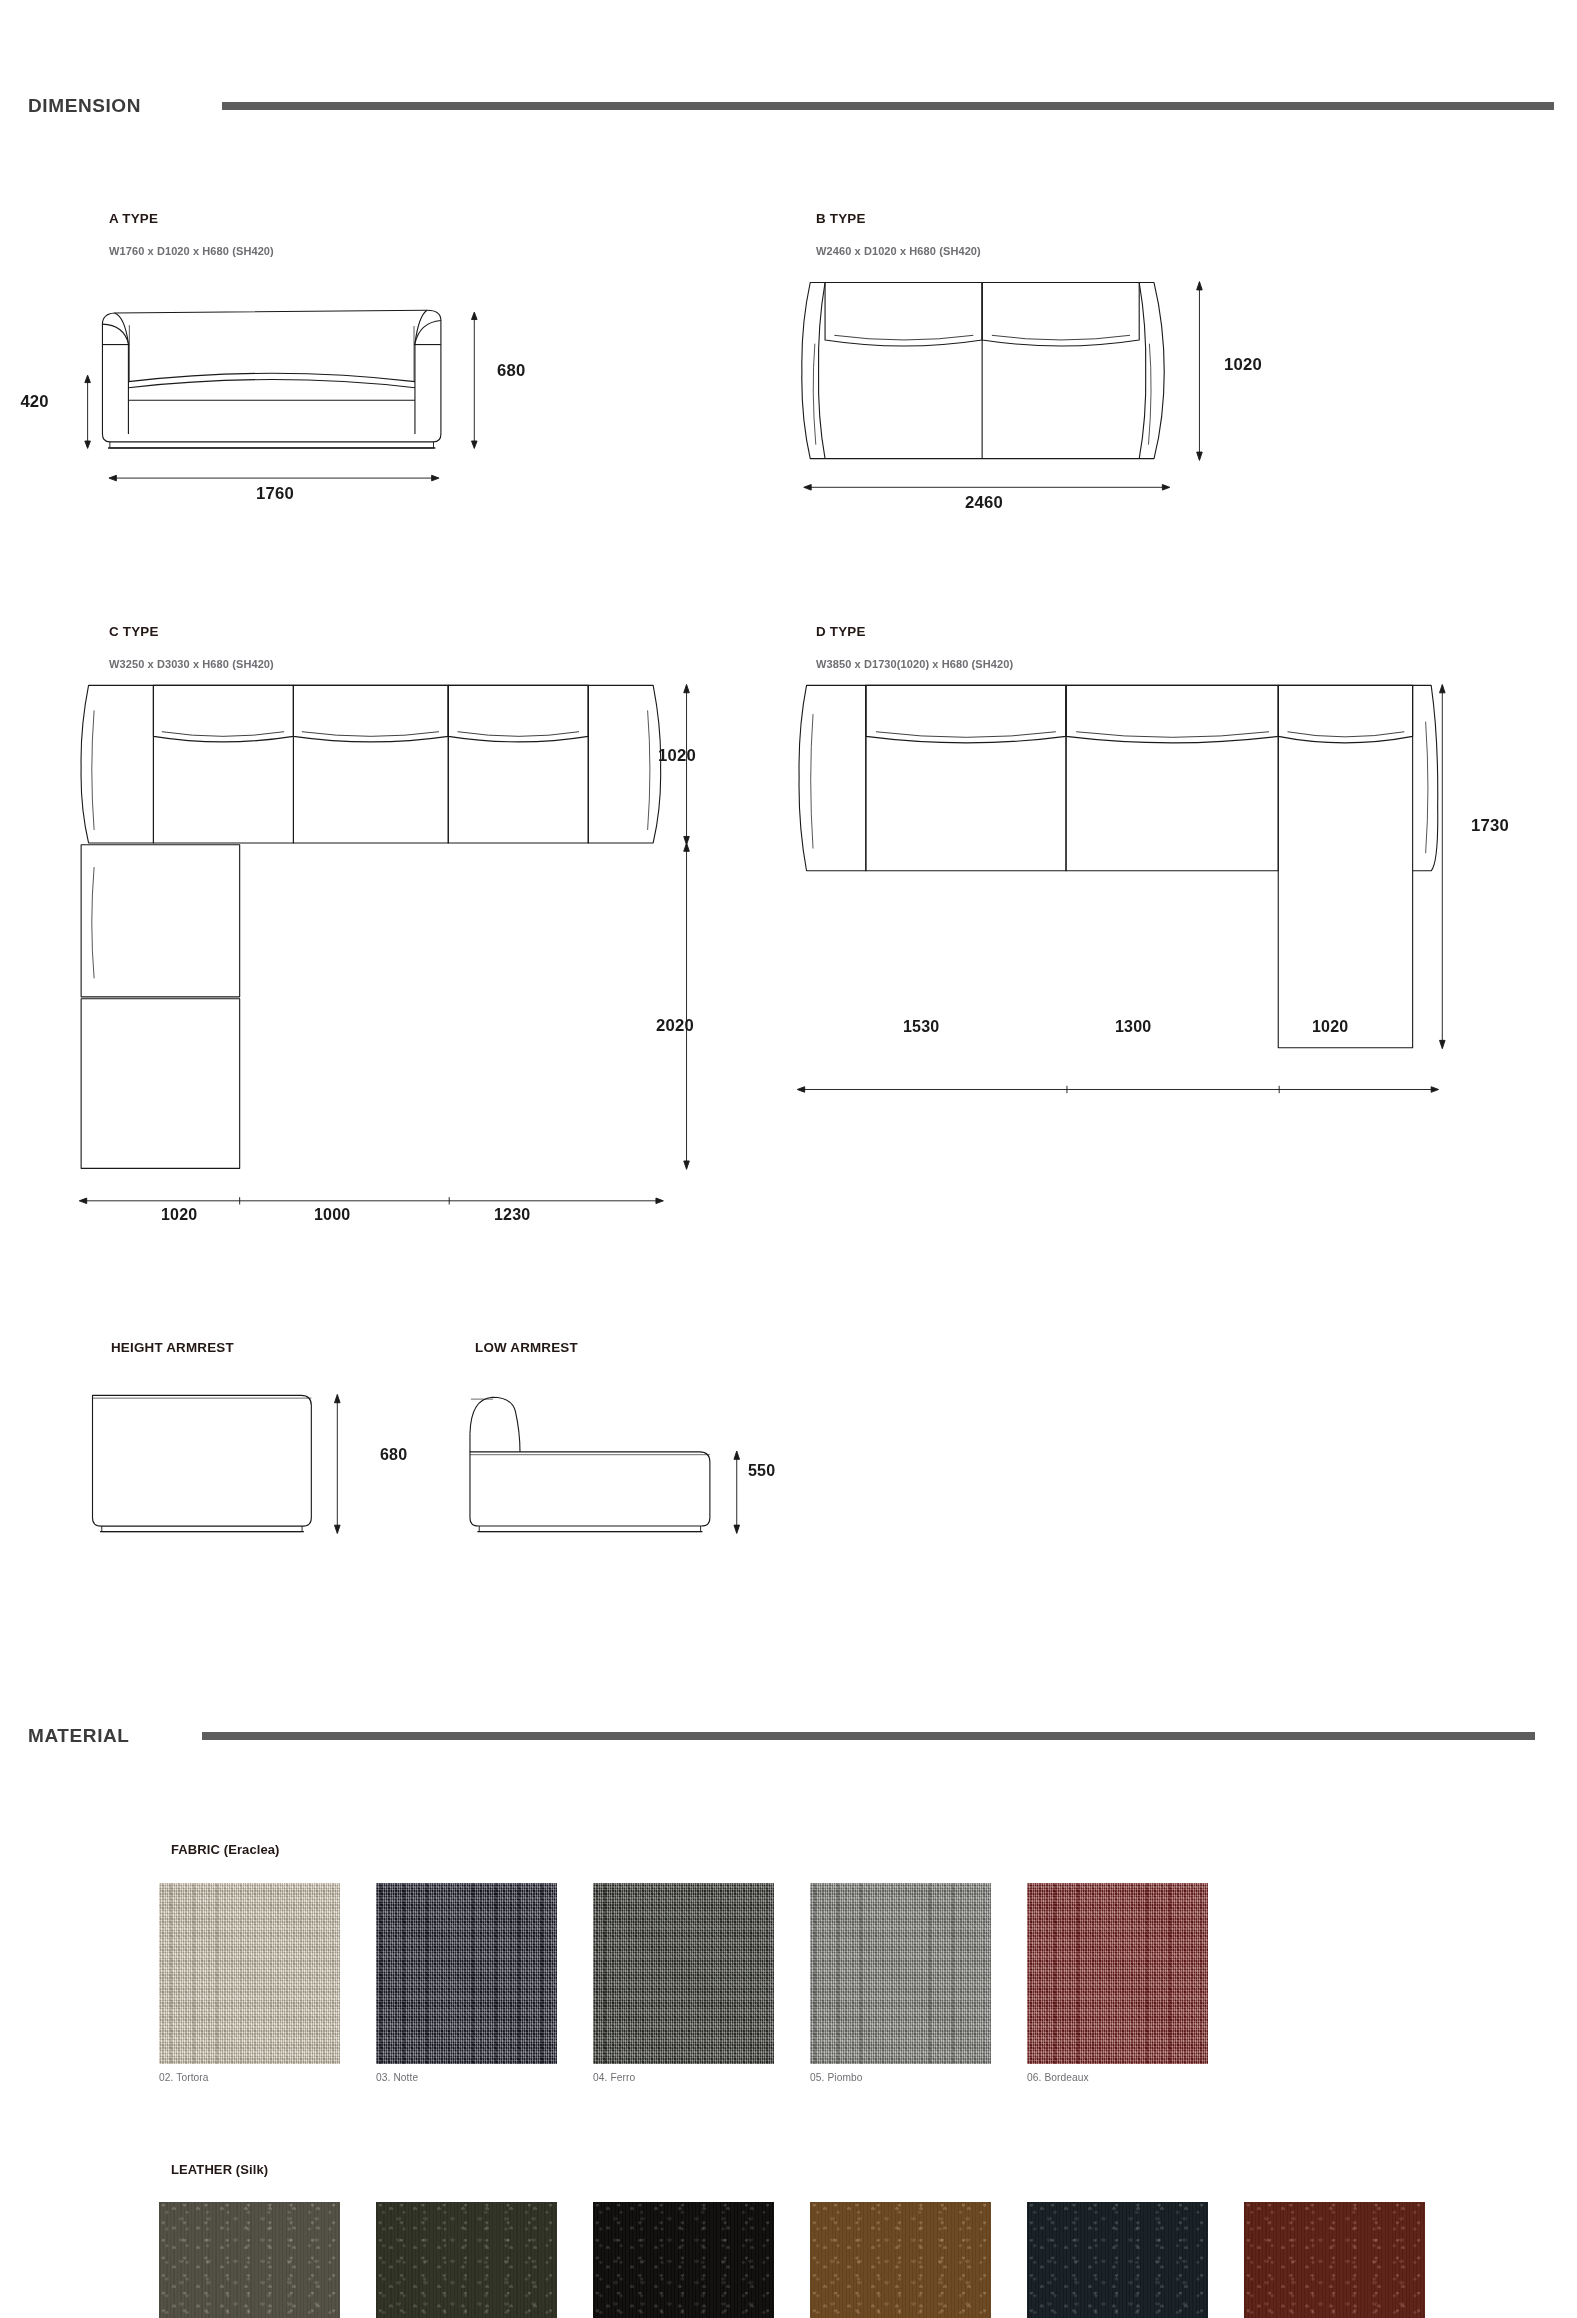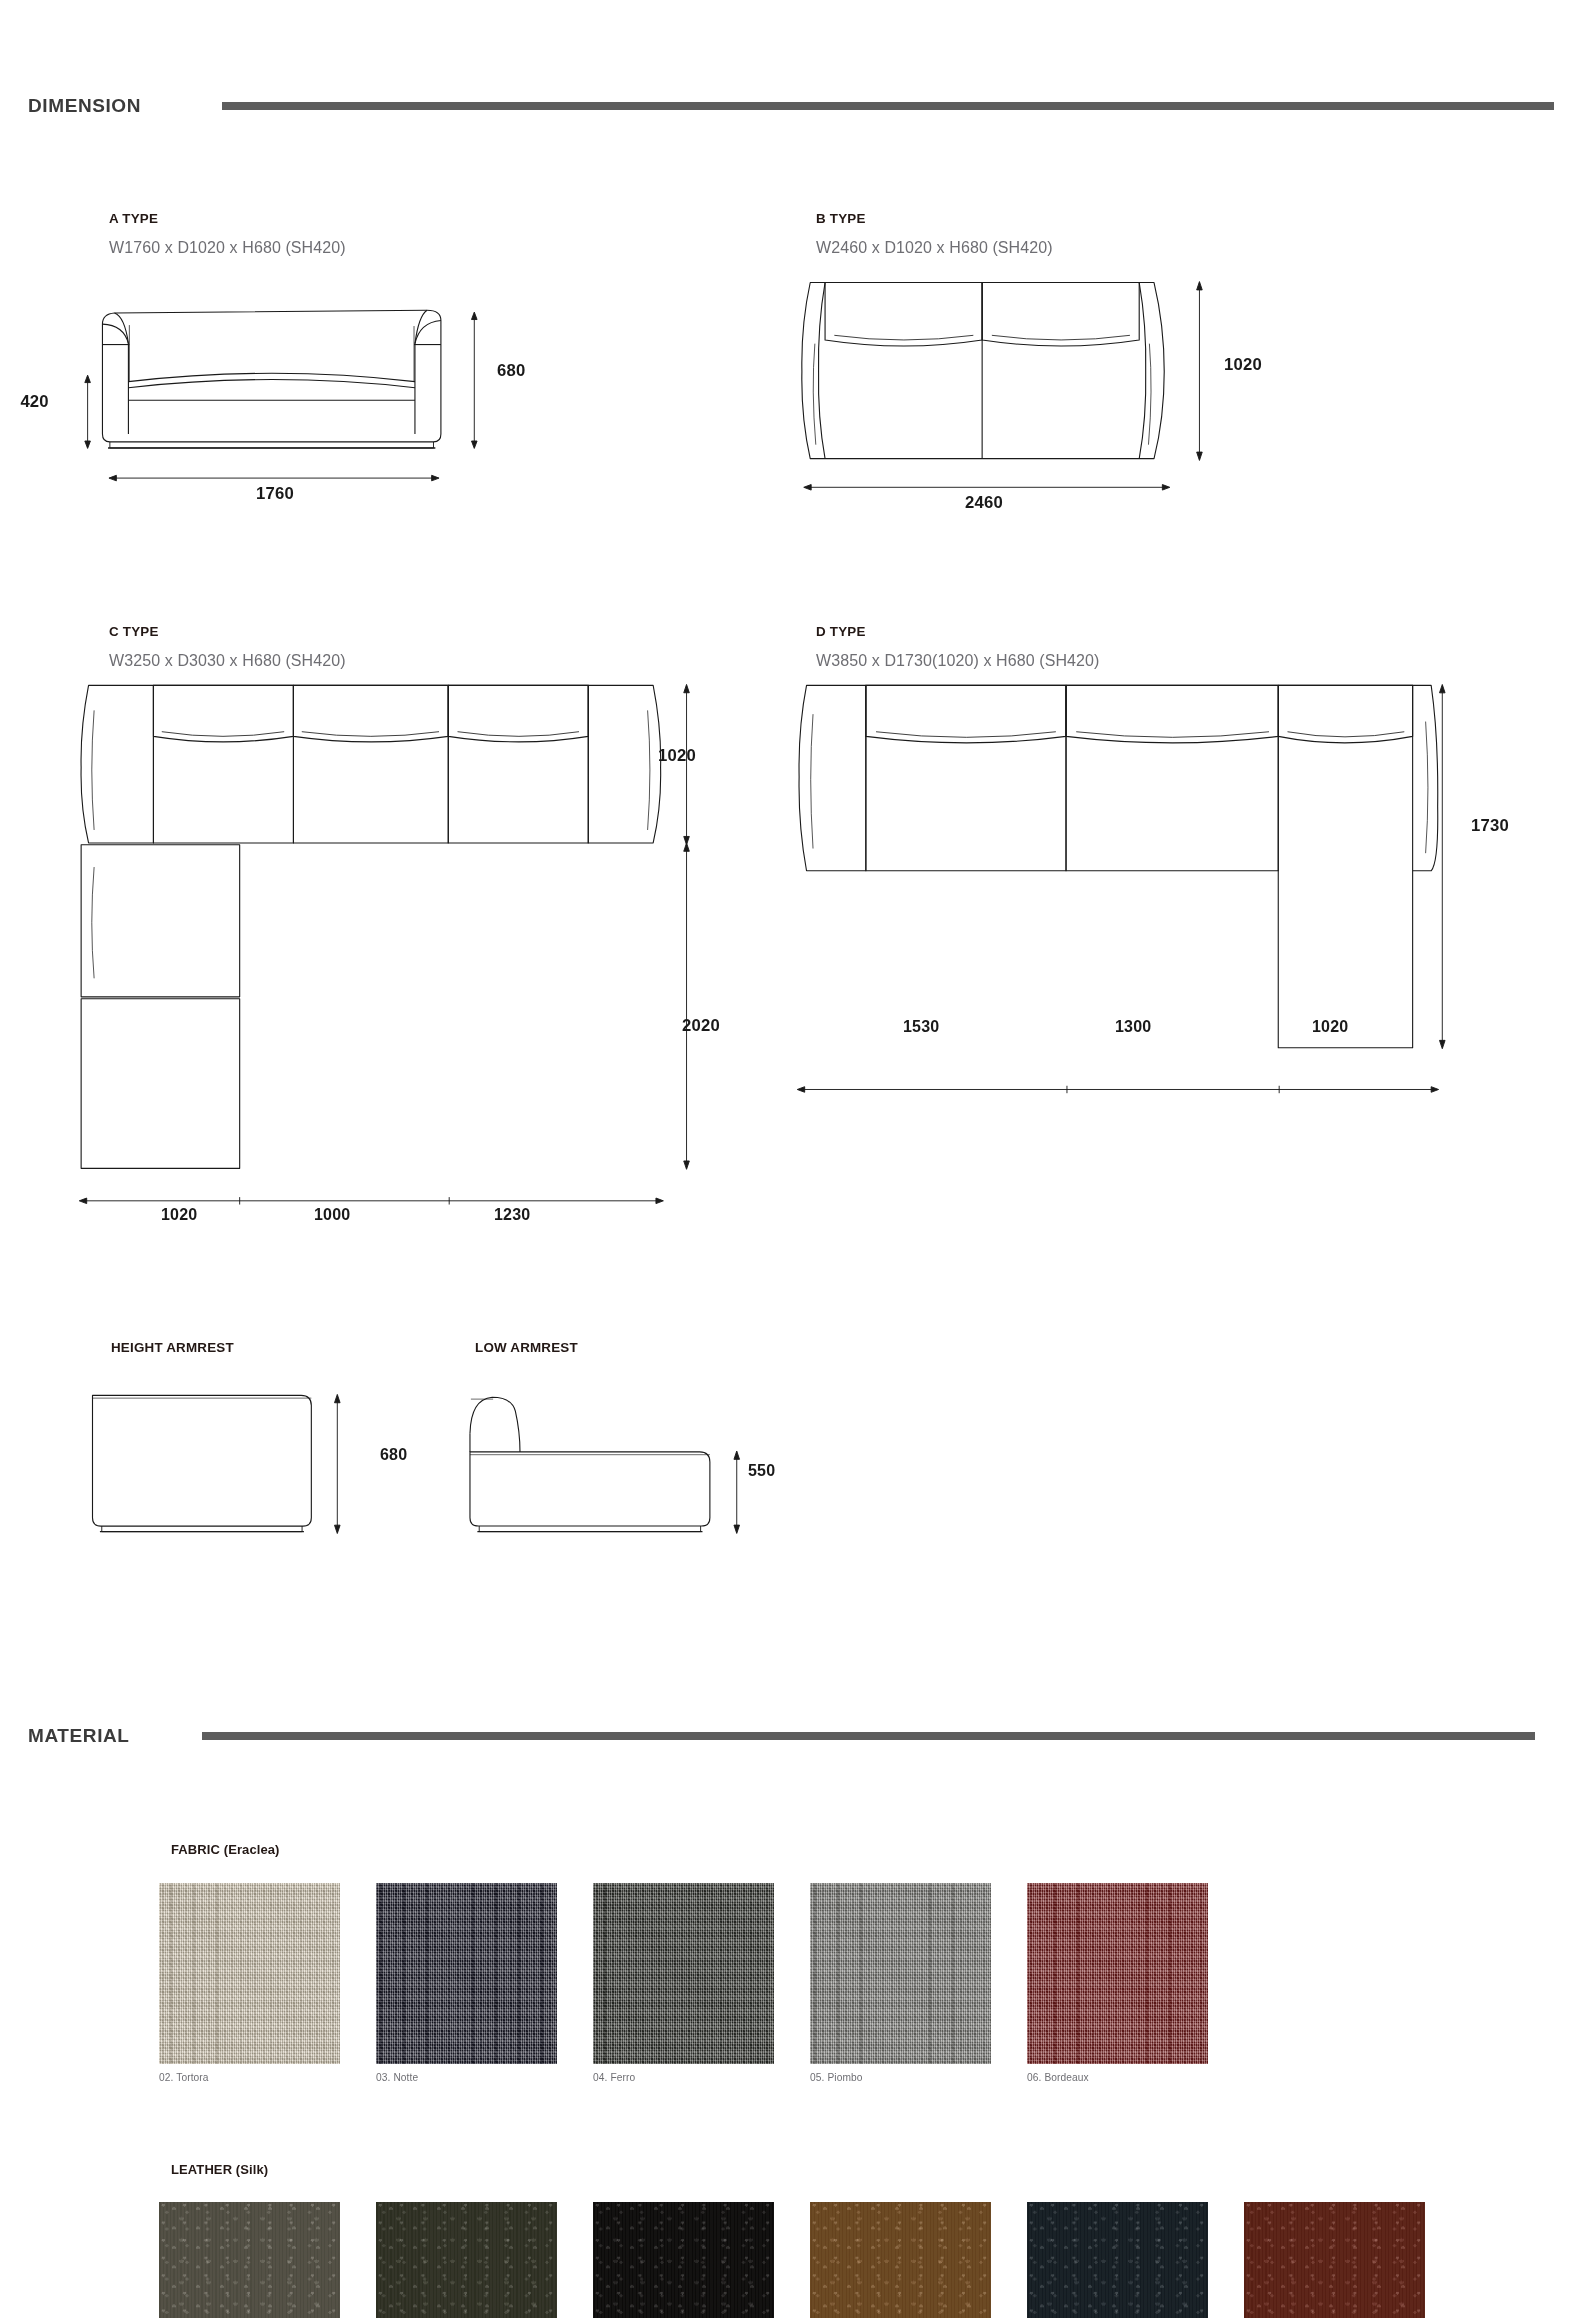--- a/index.html
+++ b/index.html
@@ -20,22 +20,22 @@
     height:8px;background:#5d5d5d;margin-left:0;
   }
 
   
   .type-block{position:absolute;}
   .type-title{
     font-size:13.4px;font-weight:700;color:#231815;letter-spacing:0.2px;
     white-space:nowrap;margin:0;
   }
   .type-sub{
-    font-size:16px;font-weight:400;color:#6e6e73;letter-spacing:0.1px;
-    white-space:nowrap;margin-top:13px;
+    font-size:11px;font-weight:700;color:#6e6e73;letter-spacing:0.1px;
+    white-space:nowrap;margin-top:19px;
   }
 
   
   .dwg{position:absolute;}
   .dwg svg{display:block;overflow:visible;}
 
   
   .dim-num{
     position:absolute;font-size:16.7px;font-weight:700;color:#1a1a1a;
     letter-spacing:0.2px;white-space:nowrap;
@@ -236,21 +236,21 @@
       <line x1="28" y1="1130" x2="1272" y2="1130"></line>
       <polygon points="20,1130 36,1124 36,1136"></polygon>
       <polygon points="1280,1130 1264,1124 1264,1136"></polygon>
 
       <line x1="366" y1="1122" x2="366" y2="1138"></line>
       <line x1="818" y1="1122" x2="818" y2="1138"></line>
     </g>
   </svg>
 </div>
 <div class="dim-num" style="left:658px; top:746px;">1020</div>
-<div class="dim-num" style="left:682px; top:1016px;">2020</div>
+<div class="dim-num" style="left:656px; top:1016px;">2020</div>
 <div class="dim-num small" style="left:161px; top:1206px;">1020</div>
 <div class="dim-num small" style="left:314px; top:1206px;">1000</div>
 <div class="dim-num small" style="left:494px; top:1206px;">1230</div>
 
 <div class="type-block" style="left:816px; top:624px;">
   <div class="type-title">D TYPE</div>
   <div class="type-sub">W3850 x D1730(1020) x H680 (SH420)</div>
 </div>
 
 <div class="dwg" style="left:788px; top:677px;">

